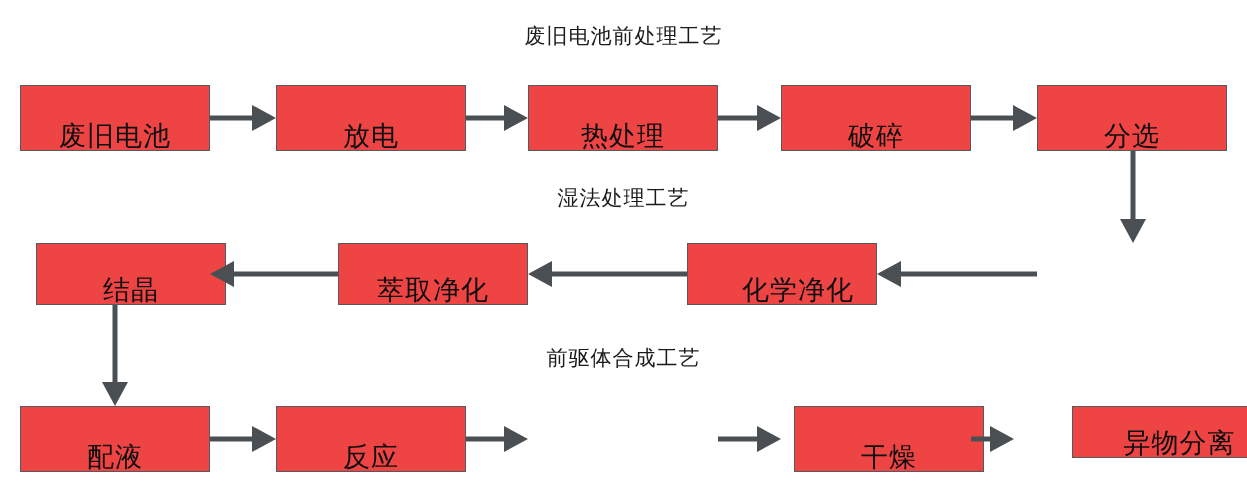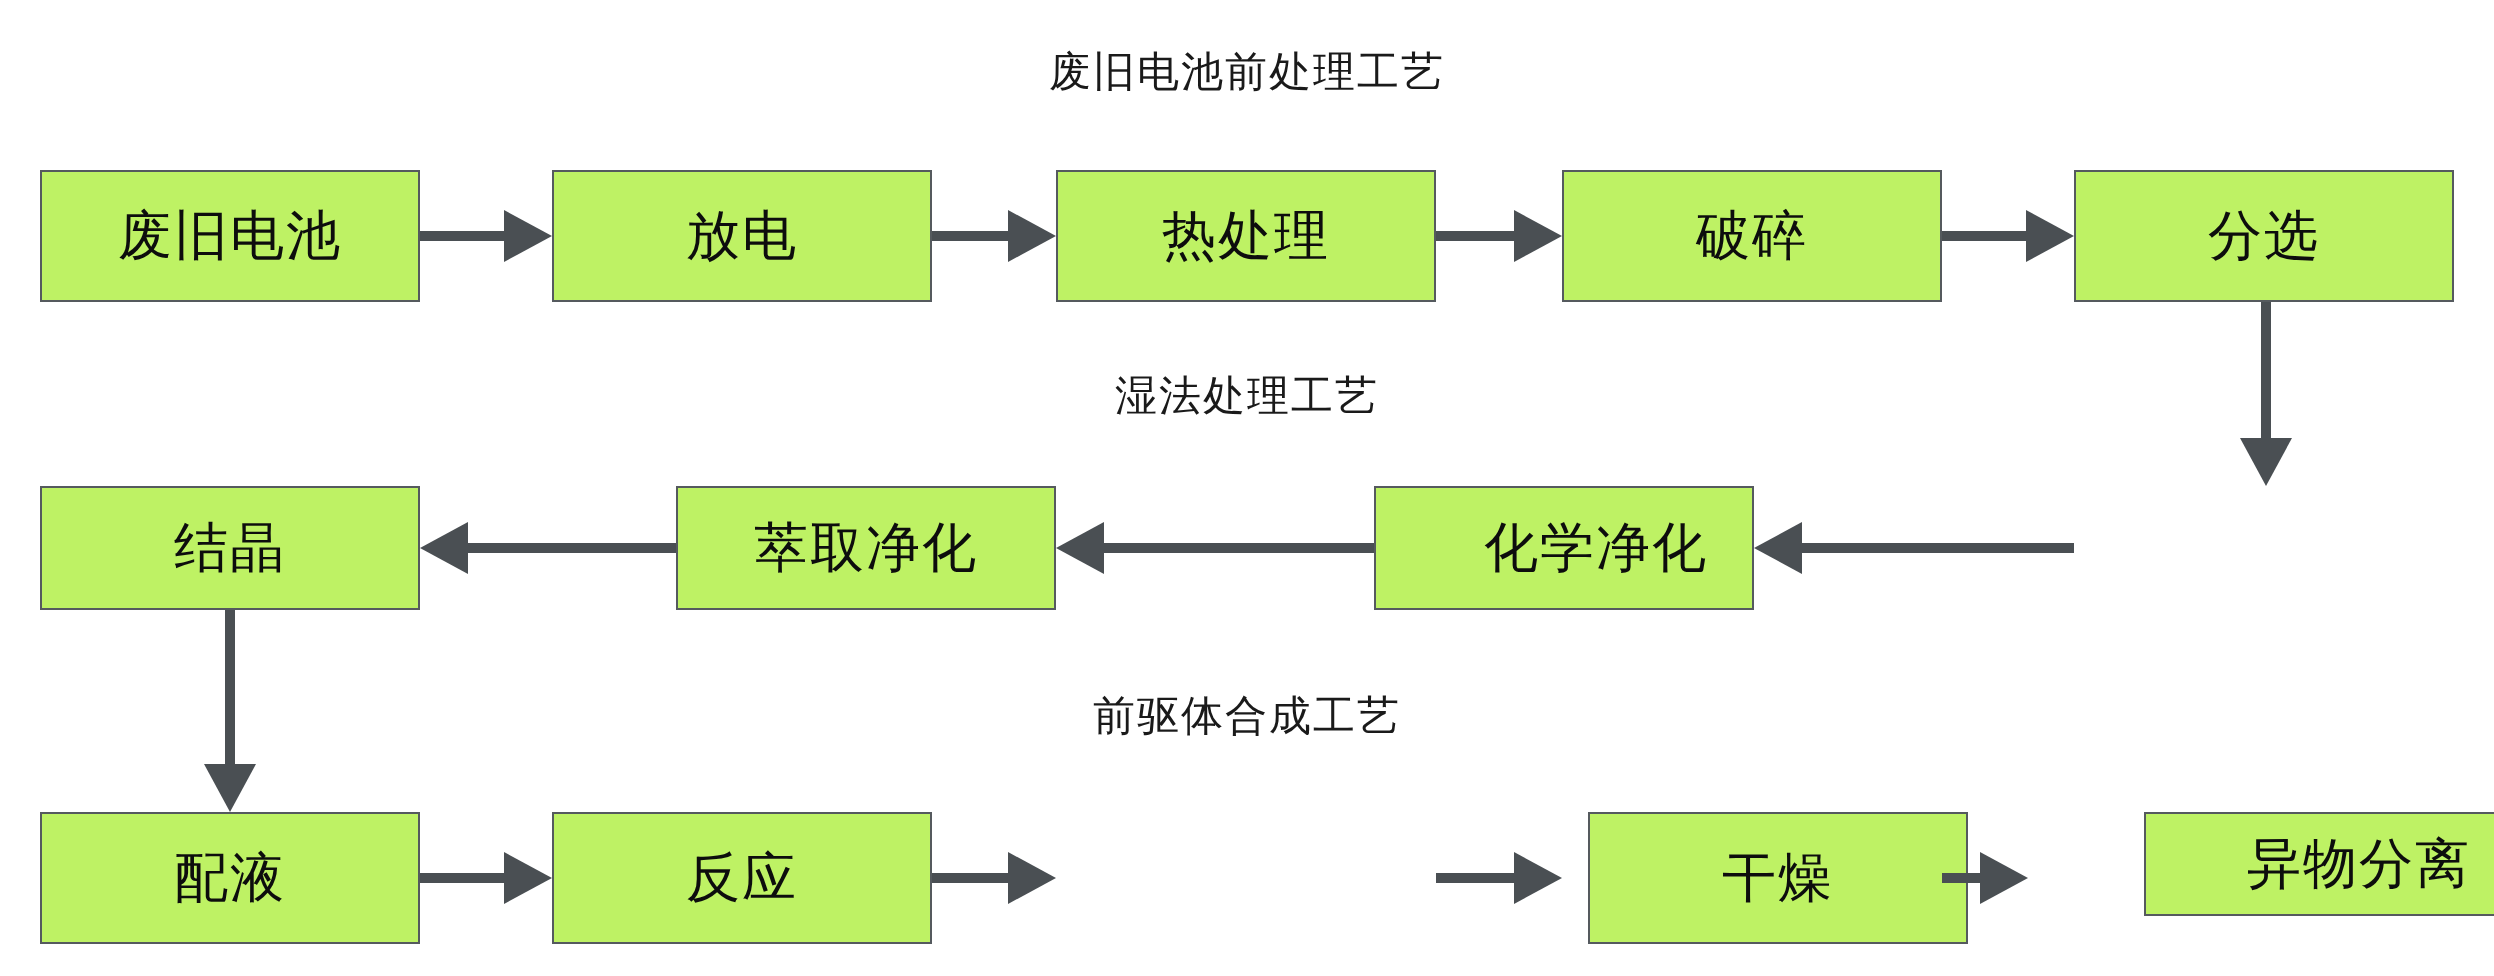--- a/index.html
+++ b/index.html
@@ -22,23 +22,23 @@
     text-align: center;
     font-size: 21px;
     color: #1a1a1a;
     letter-spacing: 1px;
     white-space: nowrap;
   }
   .node-box {
     position: absolute;
     box-sizing: border-box;
     border: 1.6px solid #555a5e;
-    background: #bef264;
+    background: #ef4444;
     display: flex;
-    align-items: center;
+    align-items: flex-end;
     justify-content: center;
     color: #0d0d0d;
     line-height: 1;
   }
   .node-label {
     font-size: 27px;
     letter-spacing: 1px;
     white-space: nowrap;
     display: block;
   }
@@ -132,21 +132,21 @@
     <div class="head" style="left:42px;"></div>
   </div>
 
   <div class="arrow-v" style="left:1133px; top:151px; height:92px;">
     <div class="shaft" style="top:0; height:72px;"></div>
     <div class="head" style="top:68px;"></div>
   </div>
 
   <div class="section-title" style="top:184px;">湿法处理工艺</div>
 
-  <div class="node-box" style="left:20px;  top:243px; width:190px; height:62px;">
+  <div class="node-box" style="left:36px;  top:243px; width:190px; height:62px;">
     <span class="node-label">结晶</span>
   </div>
   <div class="node-box" style="left:338px; top:243px; width:190px; height:62px;">
     <span class="node-label">萃取净化</span>
   </div>
   <div class="node-box" style="left:687px; top:243px; width:190px; height:62px;padding-left:32px;">
     <span class="node-label">化学净化</span>
   </div>
 
   <div class="arrow-h left" style="left:877px; top:274px; width:160px;">

